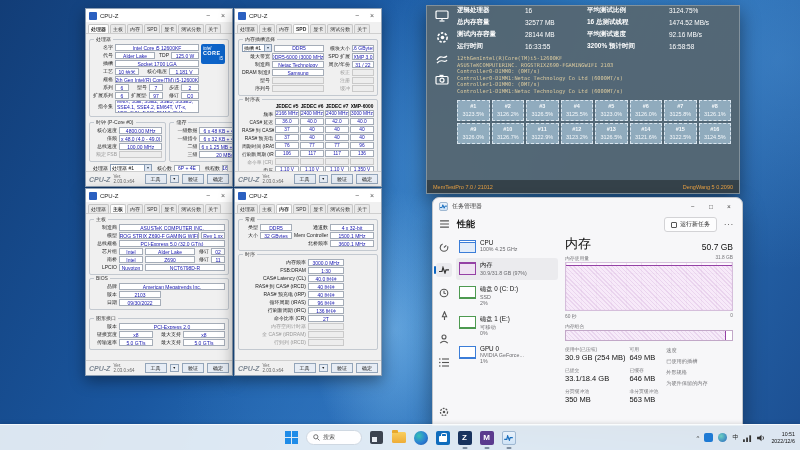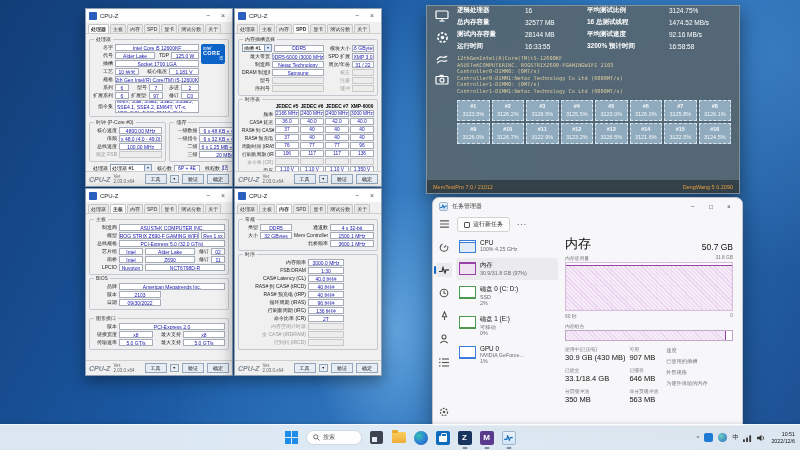--- a/index.html
+++ b/index.html
@@ -828,20 +828,21 @@
           </span>
         <span class="tm-rail-item bottom">
             <svg width="10" height="10" viewBox="0 0 13 13">
               <circle cx="6.5" cy="6.5" r="4.6" fill="none" stroke="#555" stroke-width="1.6" stroke-dasharray="2.4 1.5"></circle>
               <circle cx="6.5" cy="6.5" r="1.6" fill="#555"></circle>
             </svg>
           </span>
       </div>
       <div class="tm-content">
         <div class="tm-head">
+          <span class="tm-page-title">性能</span>
           <span class="tm-newtask">
             <span class="tm-newtask-glyph"></span>
             <span>运行新任务</span>
           </span>
           <span class="tm-more">···</span>
         </div>
         <div class="tm-mainrow">
           <div class="tm-list">
               <div class="tm-item">
                 <span class="tm-spark" style="border-color: rgb(59, 125, 216);">
@@ -909,25 +910,25 @@
               <span>0</span>
             </div>
             <div class="tm-comp-label">内存组合</div>
             <div class="tm-comp">
                 <div class="tm-comp-fill"></div>
               </div>
             <div class="tm-bottom">
               <div class="tm-stats">
                   <div class="tm-stat">
                     <div class="tm-stat-l">使用中(已压缩)</div>
-                    <div class="tm-stat-v">30.9 GB (430 MB)</div>
+                    <div class="tm-stat-v">30.9 GB (254 MB)</div>
                   </div>
                   <div class="tm-stat">
                     <div class="tm-stat-l">可用</div>
-                    <div class="tm-stat-v">907 MB</div>
+                    <div class="tm-stat-v">649 MB</div>
                   </div>
                   <div class="tm-stat">
                     <div class="tm-stat-l">已提交</div>
                     <div class="tm-stat-v">33.1/18.4 GB</div>
                   </div>
                   <div class="tm-stat">
                     <div class="tm-stat-l">已缓存</div>
                     <div class="tm-stat-v">646 MB</div>
                   </div>
                   <div class="tm-stat">

